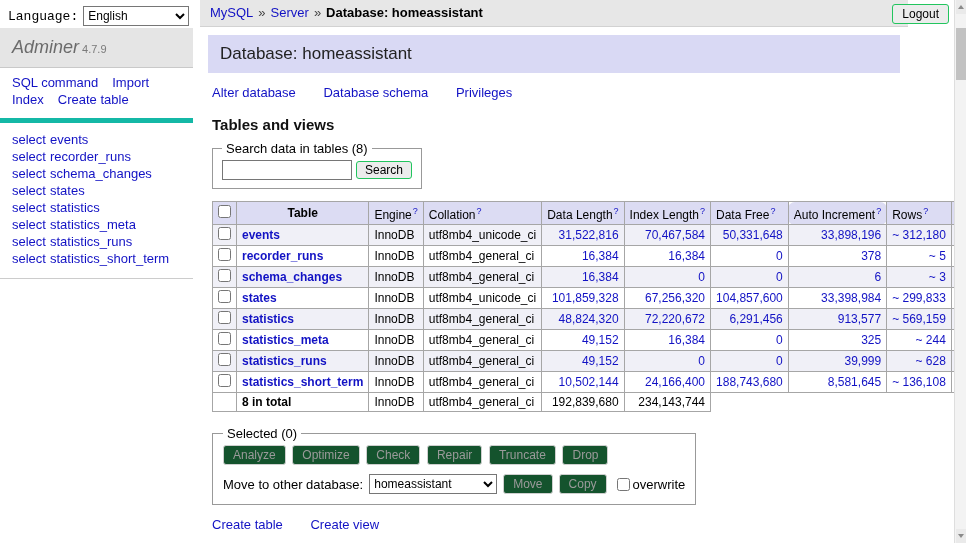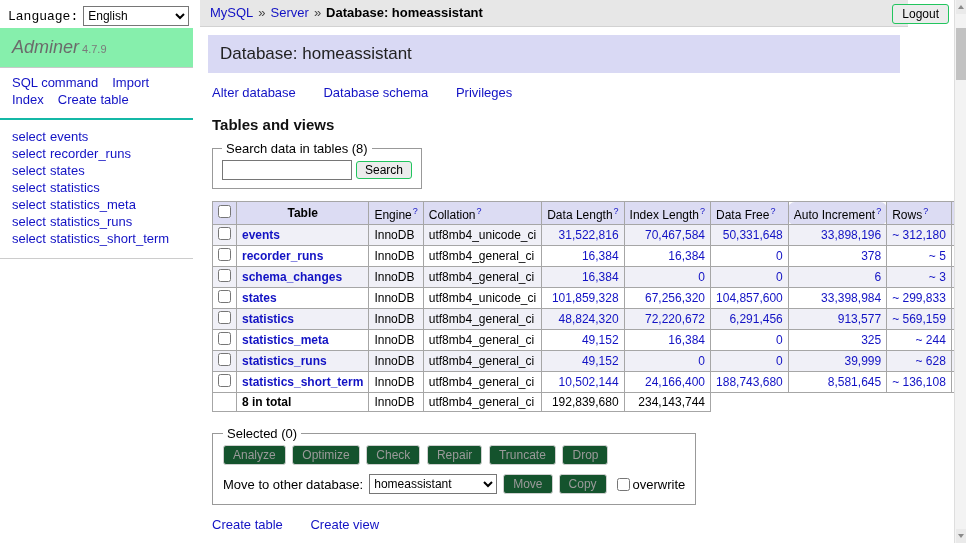--- a/index.html
+++ b/index.html
@@ -28,27 +28,27 @@
   button {
     font-family: inherit; font-size: 12px; color: #000;
     background: #ececec; border: 1px solid #22c55e; border-radius: 3px;
     padding: 2px 9px; cursor: pointer;
   }
   button:disabled { color: #9a9a9a; background: #14532d; border-color: #cfcfcf; }
   .logout { position: absolute; top: 4px; right: 17px; }
 
   
   .sidebar { position: absolute; left: 0; top: 28px; width: 193px; }
-  .brand { background: #86efac; border-bottom: 1px solid #c9c9c9; padding: 9px 12px; }
+  .brand { background: #e5e5e5; border-bottom: 1px solid #c9c9c9; padding: 9px 12px; }
   .brand-name { font-style: italic; font-size: 18px; color: #6b6b6b; text-decoration: none; }
   .brand-ver { font-size: 11px; color: #7a7a7a; margin-left: 3px; }
   .db-row { padding: 12px 12px 4px; }
   .db-row label { margin-right: 5px; }
   .db-row select { width: 112px; }
-  .side-links { padding: 6px 12px 10px; border-bottom: 2px solid #14b8a6; }
+  .side-links { padding: 6px 12px 10px; border-bottom: 5px solid #14b8a6; }
   .side-links p { line-height: 17px; }
   .side-links .a { margin-right: 14px; }
   .side-tables { list-style: none; padding: 8px 12px 10px; border-bottom: 1px solid #ccc; }
   .side-tables li { line-height: 16px; margin: 1px 0; white-space: nowrap; }
   .side-tables .a { margin-right: 4px; }
 
   
   .main { position: absolute; left: 200px; top: 27px; width: 708px; padding: 8px 8px 0; }
   .title { background: #d9d9f4; padding: 9px 12px; font-size: 17px; font-weight: normal; color: #222; }
   .actions { margin: 12px 4px 0; }
@@ -110,20 +110,23 @@
   <div class="side-links">
     <p><a class="a">SQL command</a><a class="a">Import</a></p>
     <p><a class="a">Index</a><a class="a">Create table</a></p>
   </div>
   <ul class="side-tables">
       <li>
     <a class="a">select</a><a class="a">events</a>
   </li>
       <li>
     <a class="a">select</a><a class="a">recorder_runs</a>
+  </li>
+      <li>
+    <a class="a">select</a><a class="a">schema_changes</a>
   </li>
       <li>
     <a class="a">select</a><a class="a">states</a>
   </li>
       <li>
     <a class="a">select</a><a class="a">statistics</a>
   </li>
       <li>
     <a class="a">select</a><a class="a">statistics_meta</a>
   </li>

